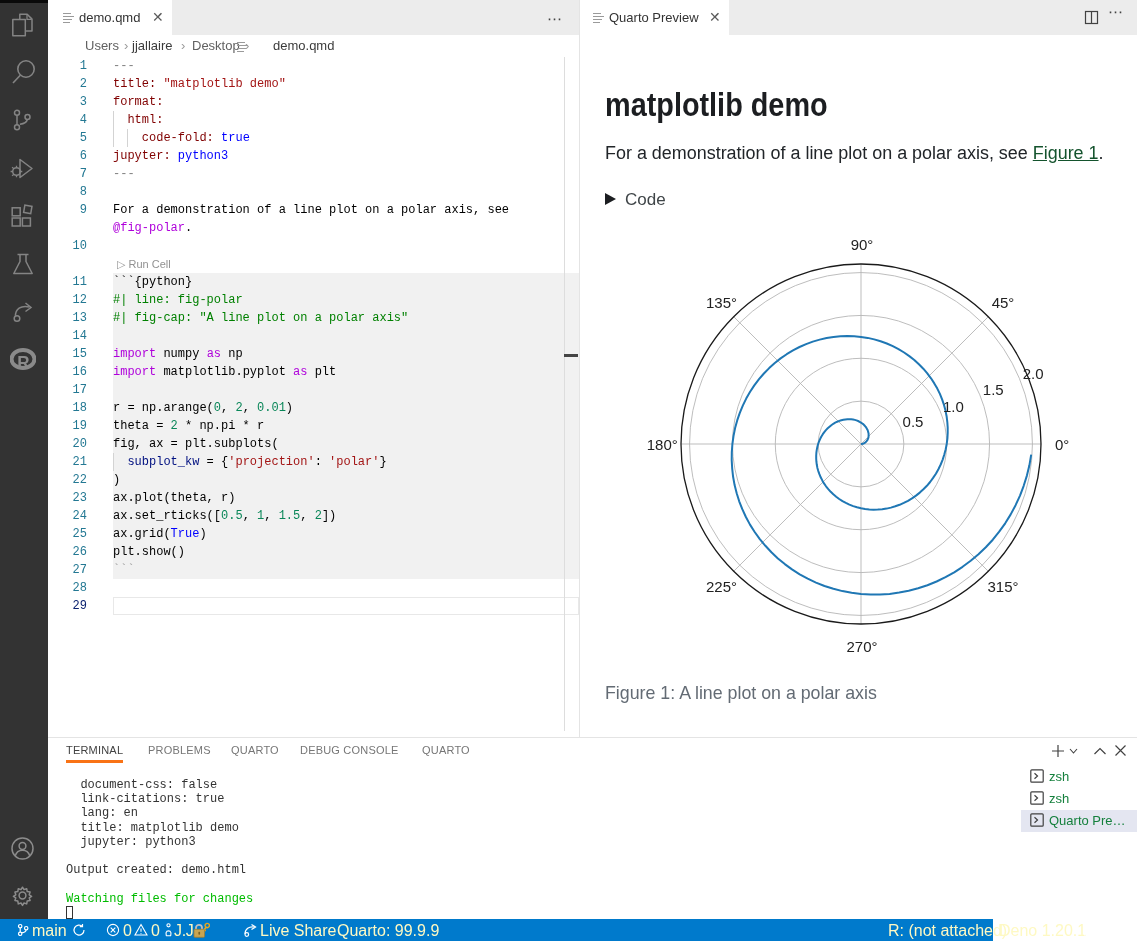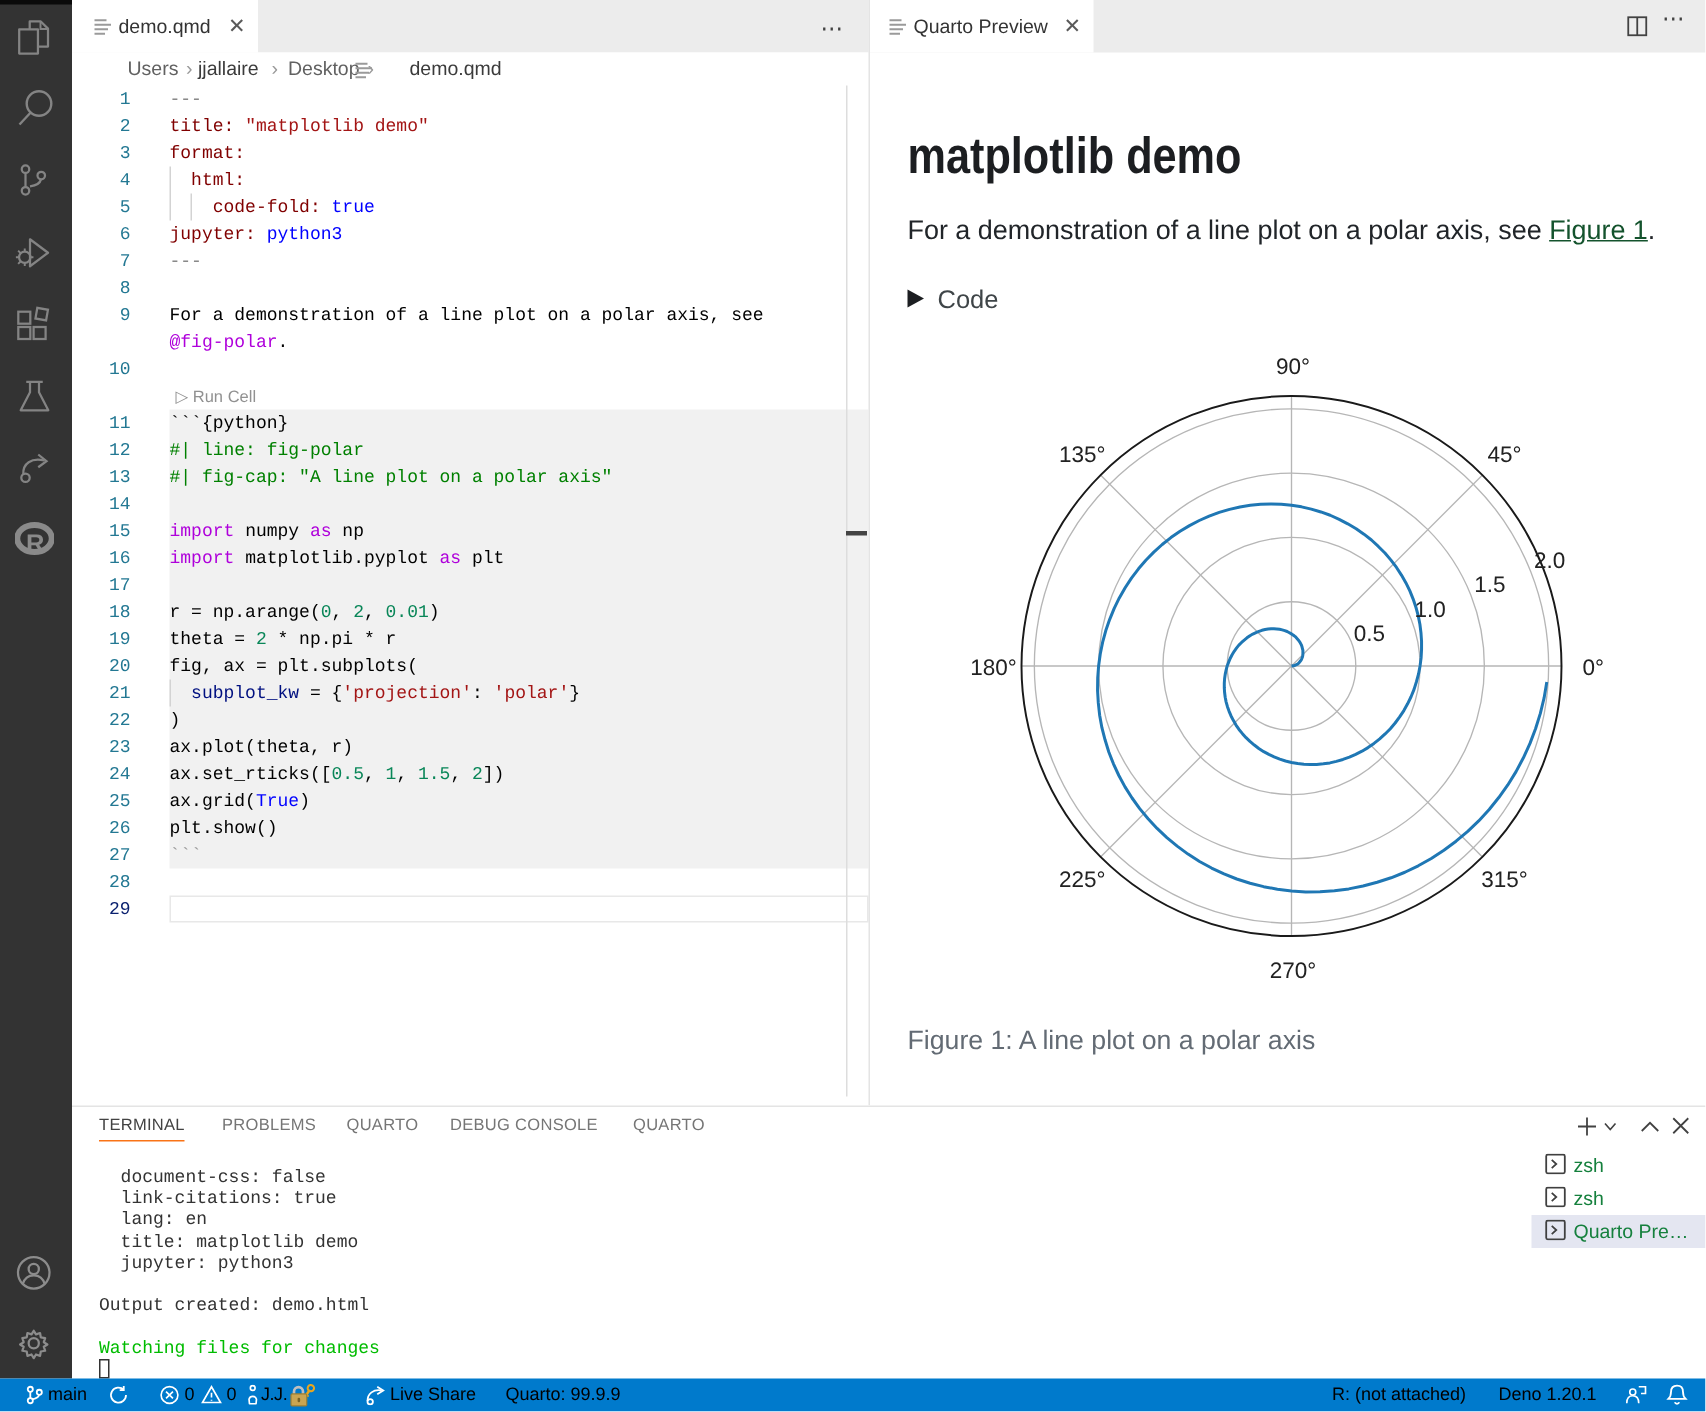--- a/index.html
+++ b/index.html
@@ -51,28 +51,28 @@
 #pvcontent { left:580px; top:68px; width:557px; height:669px; background:#fff; }
 #h1 { position:absolute; left:25px; top:17px; font-size:34px; font-weight:700; color:#1c1e21; letter-spacing:0px; transform:scaleX(0.848); transform-origin:left; }
 #para { position:absolute; left:25px; top:75px; font-size:17.95px; color:#212529; }
 #para a { color:#14532d; }
 #codefold { position:absolute; left:25px; top:122px; font-size:17px; color:#3f4548; }
 #codefold .tri { display:inline-block; width:0; height:0; border-left:11px solid #1c1e21; border-top:6.5px solid transparent; border-bottom:6.5px solid transparent; margin-right:9px; }
 #figcap { position:absolute; left:25px; top:615px; font-size:17.8px; color:#636b74; }
 
 #panel { left:48px; top:737px; width:1089px; height:182px; background:#fff; border-top:1px solid #e4e4e4; }
 .ptab { position:absolute; top:6px; font-size:11px; color:#767676; letter-spacing:0.2px; }
-.ptab.active { color:#424242; border-bottom:1px solid #f97316; padding-bottom:4px; }
+.ptab.active { color:#424242; border-bottom:3px solid #f97316; padding-bottom:4px; }
 #term { position:absolute; left:18px; top:40px; font-family:"Liberation Mono", monospace;
   font-size:12px; line-height:14.2px; color:#333333; white-space:pre; }
 #termlist { position:absolute; left:973px; top:28px; width:116px; }
 .titem { position:relative; height:22px; font-size:13px; color:#15803d; }
 #panelicons { position:absolute; left:1002px; top:5px; color:#424242; }
 
-#status { left:0; top:919px; width:1137px; height:22px; background:#007acc; color:#000000; font-size:12px; }
+#status { left:0; top:919px; width:993px; height:22px; background:#007acc; color:#fef9c3; font-size:16px; }
 #status .it { position:absolute; top:3px; white-space:nowrap; }
 </style>
 </head>
 <body>
 <div id="root">
   <div class="abs" id="actbar">
 <div style="position:absolute;left:0;top:0;width:48px;height:2.5px;background:#0a0a0a;"></div>
 <svg style="top:13px;left:11px;" width="24" height="24" viewBox="0 0 24 24" fill="none" stroke="#848484" stroke-width="1.5">
   <path d="M8.8 18 V1.3 h7.4 l4.8 4.8 V18 Z" stroke-linejoin="round"></path>
   <path d="M16 1.6 v4.7 h4.7" stroke-width="1.3"></path>

